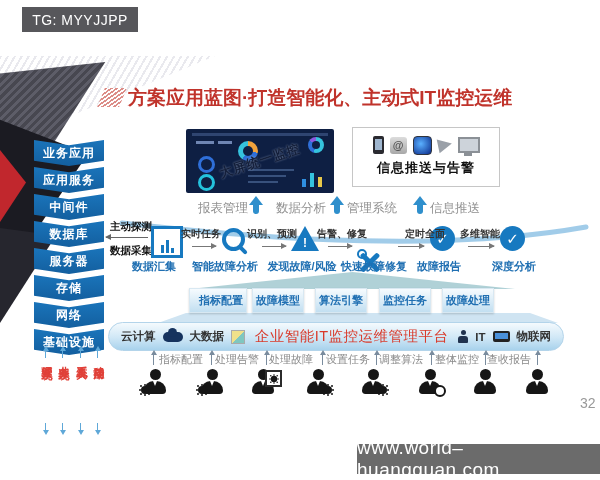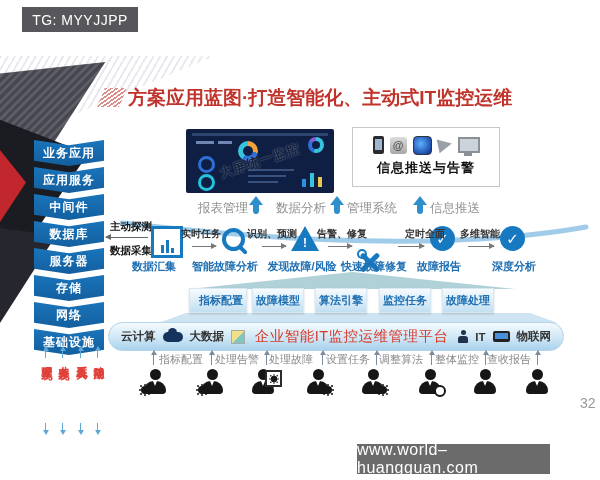--- a/index.html
+++ b/index.html
@@ -147,21 +147,21 @@
   .gear{position:absolute;width:8px;height:8px;background:#161616;border-radius:50%;
     box-shadow:0 -5px 0 -3px #161616,0 5px 0 -3px #161616,-5px 0 0 -3px #161616,5px 0 0 -3px #161616,
     4px 4px 0 -3px #161616,-4px 4px 0 -3px #161616,4px -4px 0 -3px #161616,-4px -4px 0 -3px #161616;}
   .gear.gl{left:-2px;top:17px;}
   .gear.gr{left:18px;top:17px;}
   .p-screen{position:absolute;left:14px;top:1px;width:13px;height:13px;border:2px solid #2b2b2b;background:#fff;}
   .p-screen .gear{left:3px;top:3px;transform:scale(.8);}
   .p-badge{position:absolute;left:16px;top:16px;width:8px;height:8px;border:2px solid #161616;border-radius:50%;background:#fff;}
 
   .page-num{left:580px;top:395px;font-size:14px;color:#999;z-index:2;}
-  .footer-url{left:357px;top:444px;width:193px;height:30px;background:#6b6b6b;color:#fff;font-size:16px;
+  .footer-url{left:357px;top:444px;width:243px;height:30px;background:#6b6b6b;color:#fff;font-size:19px;
     display:flex;align-items:center;justify-content:center;z-index:4;letter-spacing:.5px;}
   .swoosh{left:0;top:0;z-index:1;pointer-events:none;}
 </style>
 </head>
 <body>
 
 <div class="stage">
 
   <div class="abs dec-hatch-light"></div>
   <div class="abs dec-hatch-dark"></div>

